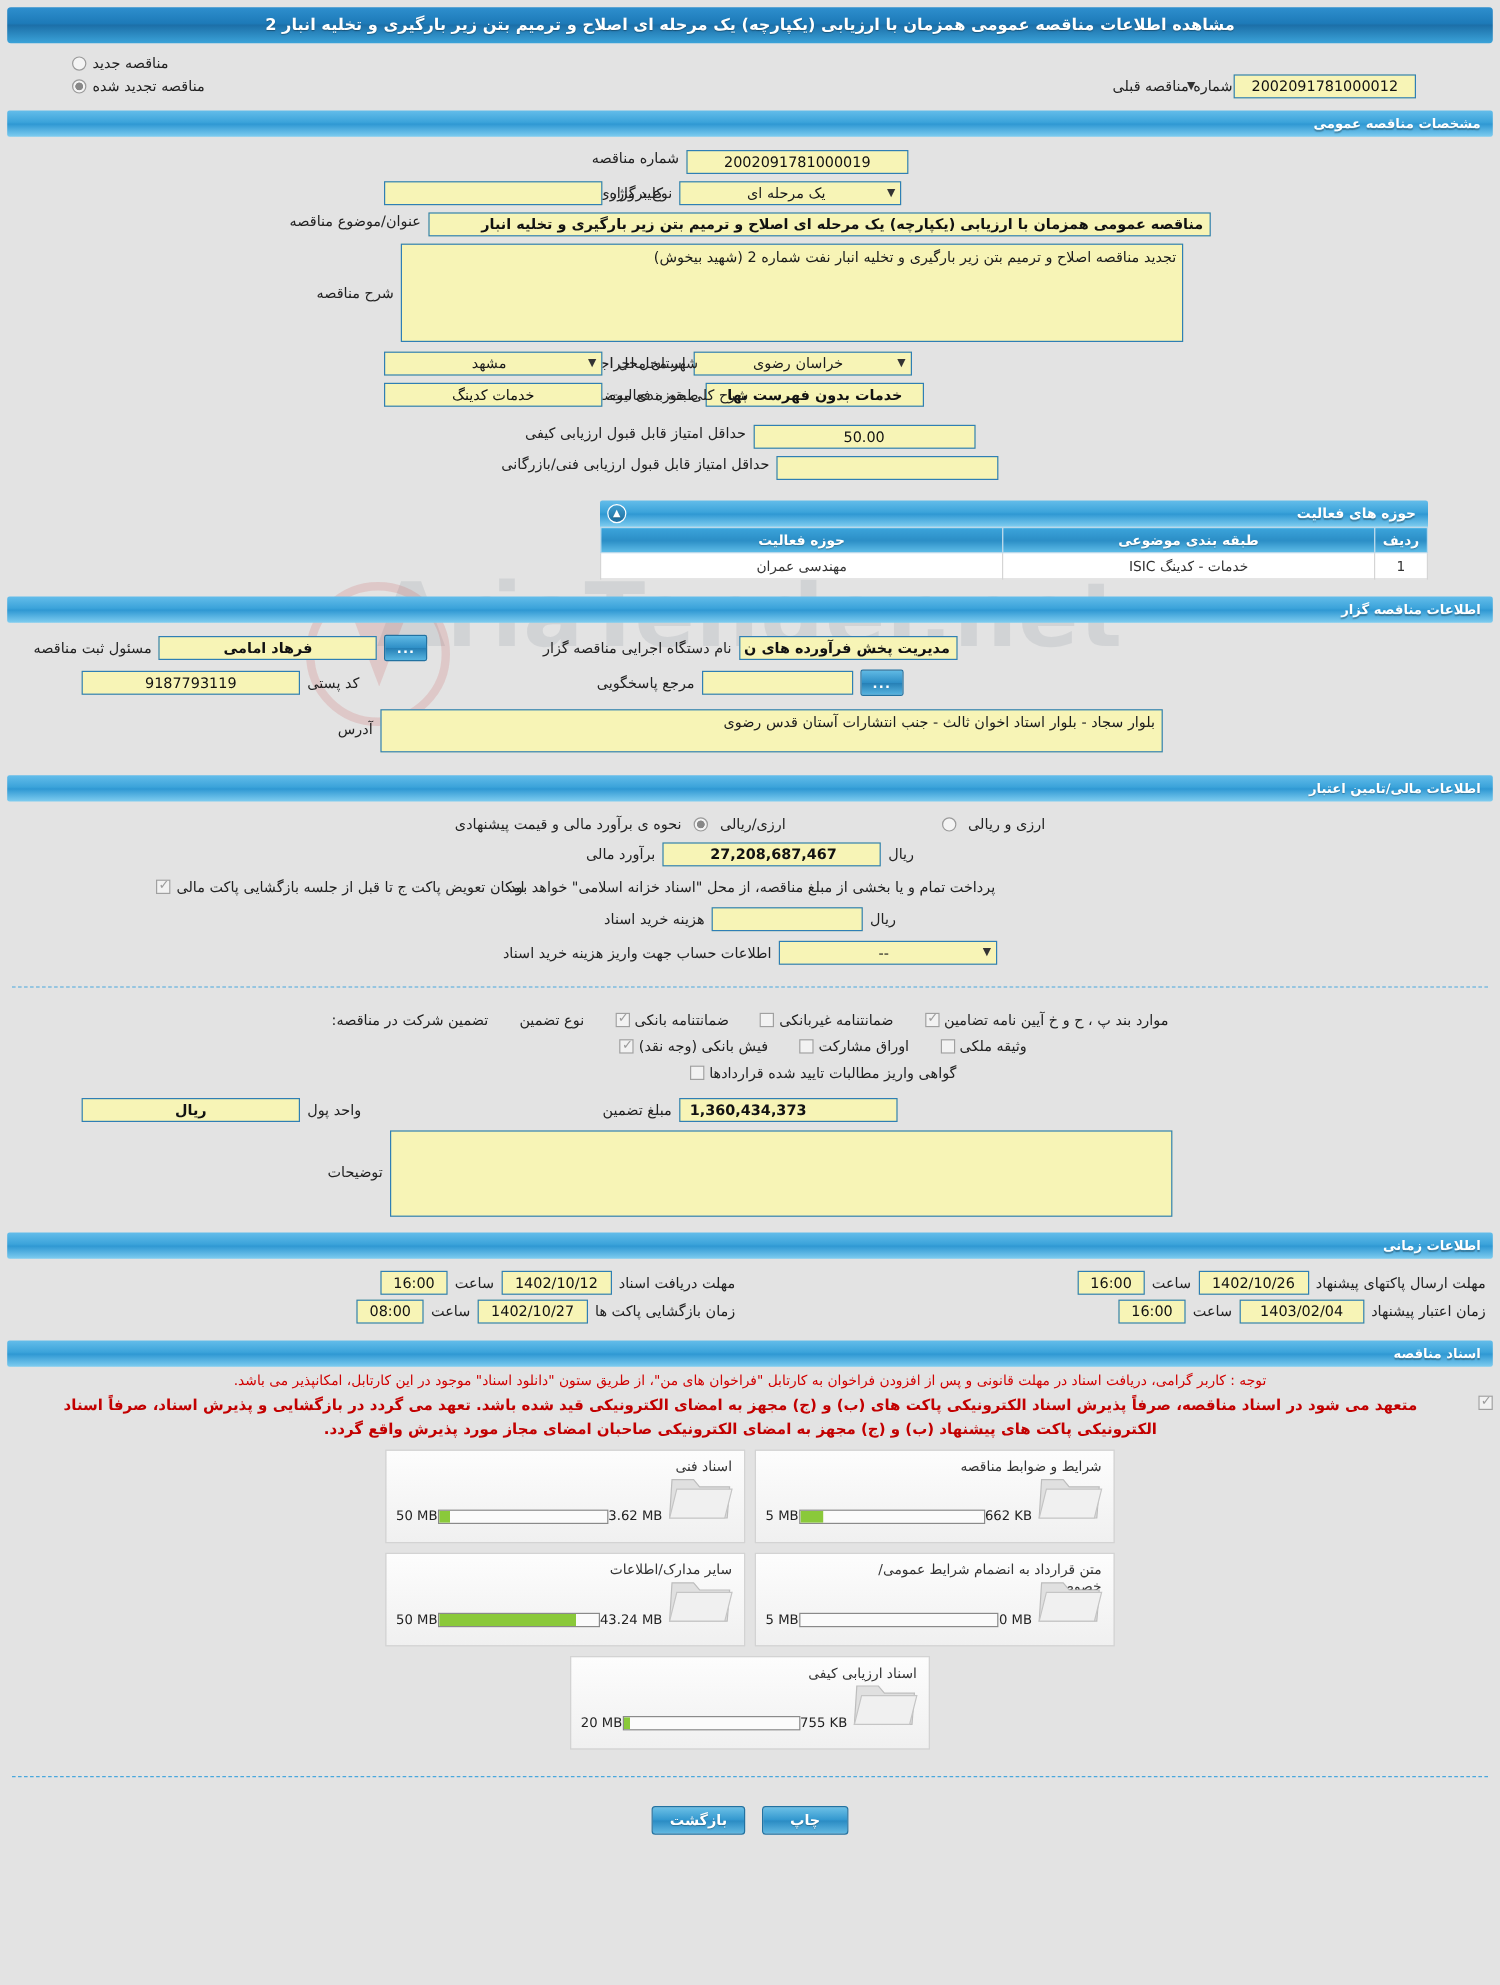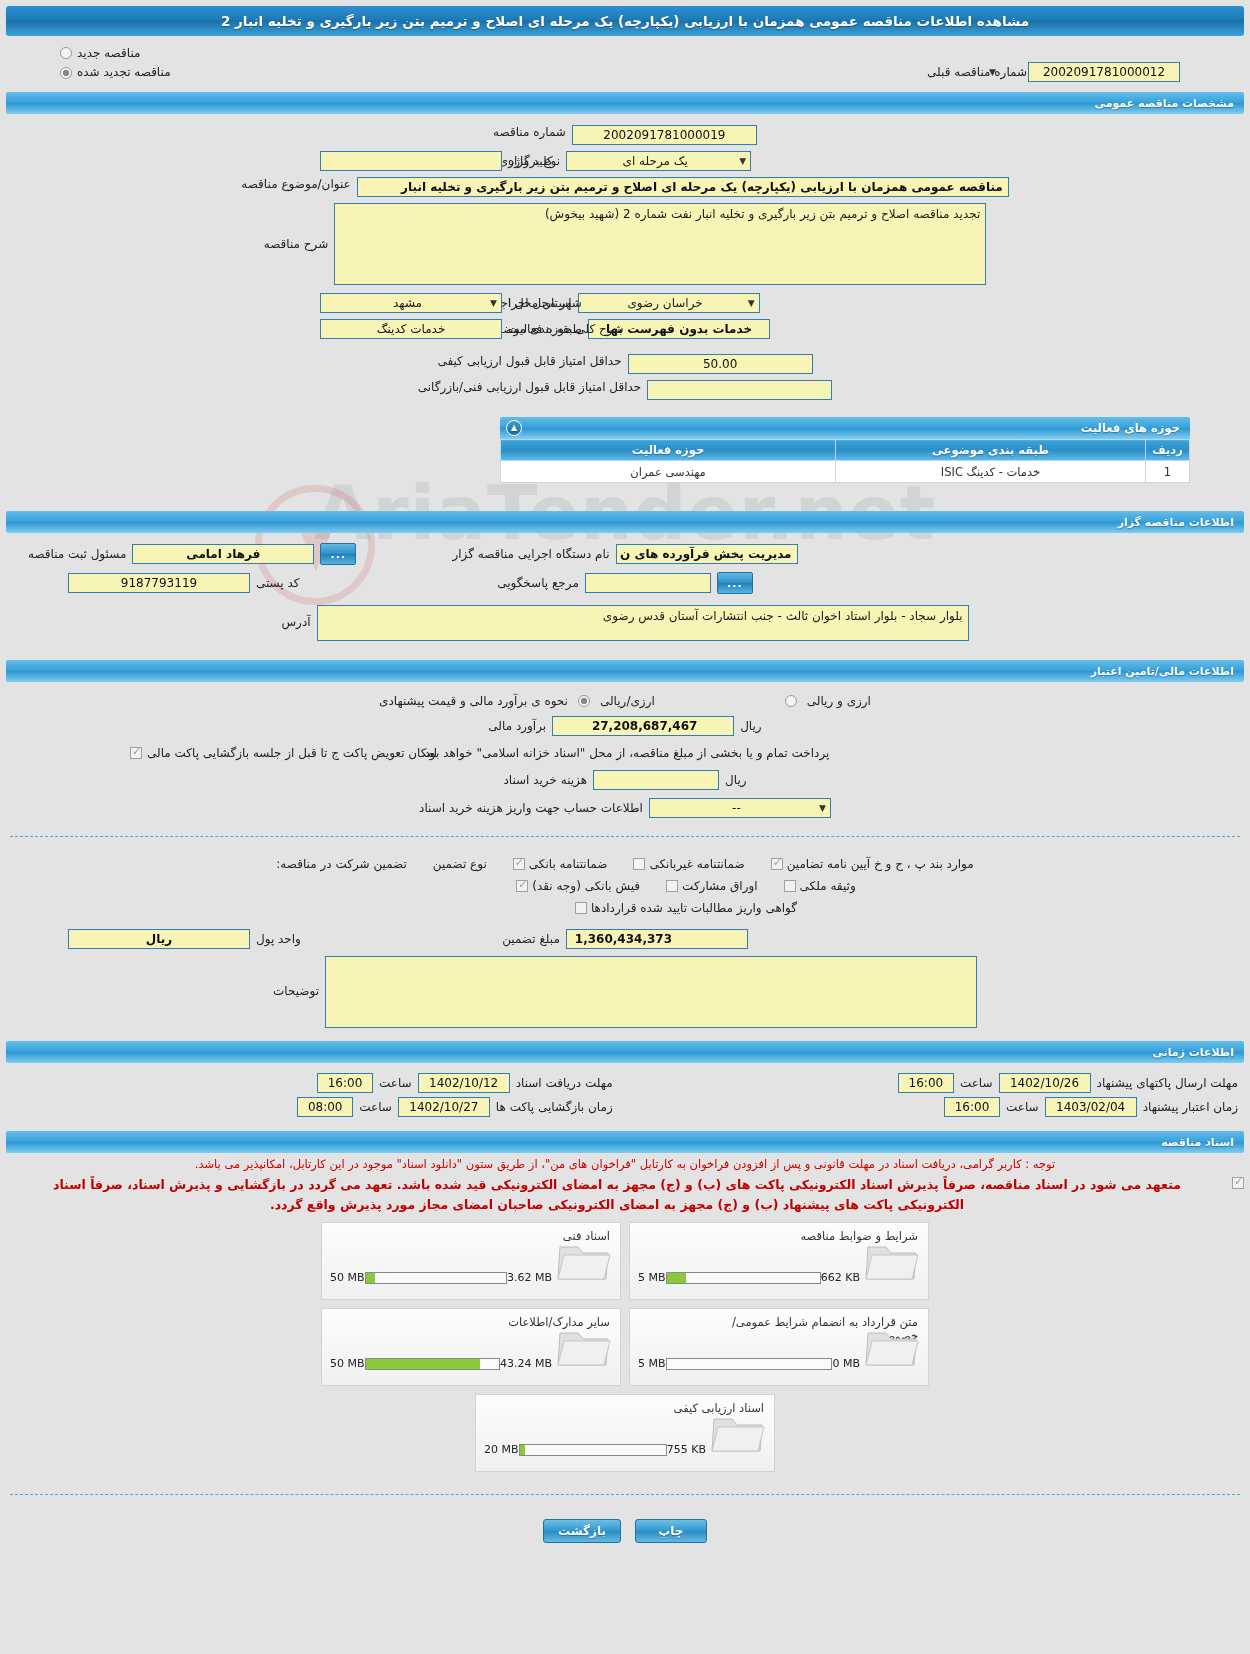--- a/index.html
+++ b/index.html
@@ -334,21 +334,21 @@
       <div class="radio-line">
         <span class="lbl">مناقصه جدید</span>
         <span class="rdo"></span>
       </div>
       <div style="display:flex; align-items:center; justify-content:space-between; padding-left:60px;">
         <div style="display:flex; align-items:center; gap:6px; padding-right:70px;">
           <span class="inp ltr" style="width:152px;">2002091781000012</span>
           <span style="position:relative; left:-26px; font-size:9px; color:#333;">▼</span>
           <span class="lbl" style="margin-right:-18px;">شماره مناقصه قبلی</span>
         </div>
-        <div style="display:flex; align-items:flex-end; gap:5px;">
+        <div style="display:flex; align-items:center; gap:5px;">
           <span class="lbl">مناقصه تجدید شده</span>
           <span class="rdo on"></span>
         </div>
       </div>
     </div>
 
     <div class="sec-head">مشخصات مناقصه عمومی</div>
 
     <div style="padding:8px 0 4px 0;">
 
@@ -436,21 +436,21 @@
         <tbody>
           <tr>
             <td>1</td>
             <td>خدمات - کدینگ ISIC</td>
             <td>مهندسی عمران</td>
           </tr>
         </tbody>
       </table>
     </div>
 
-    <div class="sec-head" style="margin-top:28px;">اطلاعات مناقصه گزار</div>
+    <div class="sec-head" style="margin-top:14px;">اطلاعات مناقصه گزار</div>
 
     <div style="padding:8px 0 6px 0;">
 
       <div style="display:flex; align-items:center; justify-content:center; position:relative; padding:3px 0;">
         <div style="display:flex; align-items:center; gap:6px;">
           <span class="inp bold" style="width:182px; text-align:right;">مدیریت پخش فرآورده های ن</span>
           <span class="flabel">نام دستگاه اجرایی مناقصه گزار</span>
         </div>
         <div style="position:absolute; left:28px; display:flex; align-items:center; gap:6px;">
           <span class="browse">...</span>
@@ -592,21 +592,21 @@
         <div style="display:flex; align-items:center; gap:6px; width:49%; justify-content:flex-start;">
           <span class="flabel">مهلت دریافت اسناد</span>
           <span class="inp ltr" style="width:92px;">1402/10/12</span>
           <span class="flabel">ساعت</span>
           <span class="inp ltr" style="width:56px;">16:00</span>
         </div>
       </div>
       <div style="display:flex; justify-content:space-between; align-items:center; padding:2px 0;">
         <div style="display:flex; align-items:center; gap:6px; width:49%; justify-content:flex-start; padding-right:2px;">
           <span class="flabel">زمان اعتبار پیشنهاد</span>
-          <span class="inp ltr" style="width:92px;">1403/02/04</span>
+          <span class="inp ltr" style="width:104px;">1403/02/04</span>
           <span class="flabel">ساعت</span>
           <span class="inp ltr" style="width:56px;">16:00</span>
         </div>
         <div style="display:flex; align-items:center; gap:6px; width:49%; justify-content:flex-start;">
           <span class="flabel">زمان بازگشایی پاکت ها</span>
           <span class="inp ltr" style="width:92px;">1402/10/27</span>
           <span class="flabel">ساعت</span>
           <span class="inp ltr" style="width:56px;">08:00</span>
         </div>
       </div>

